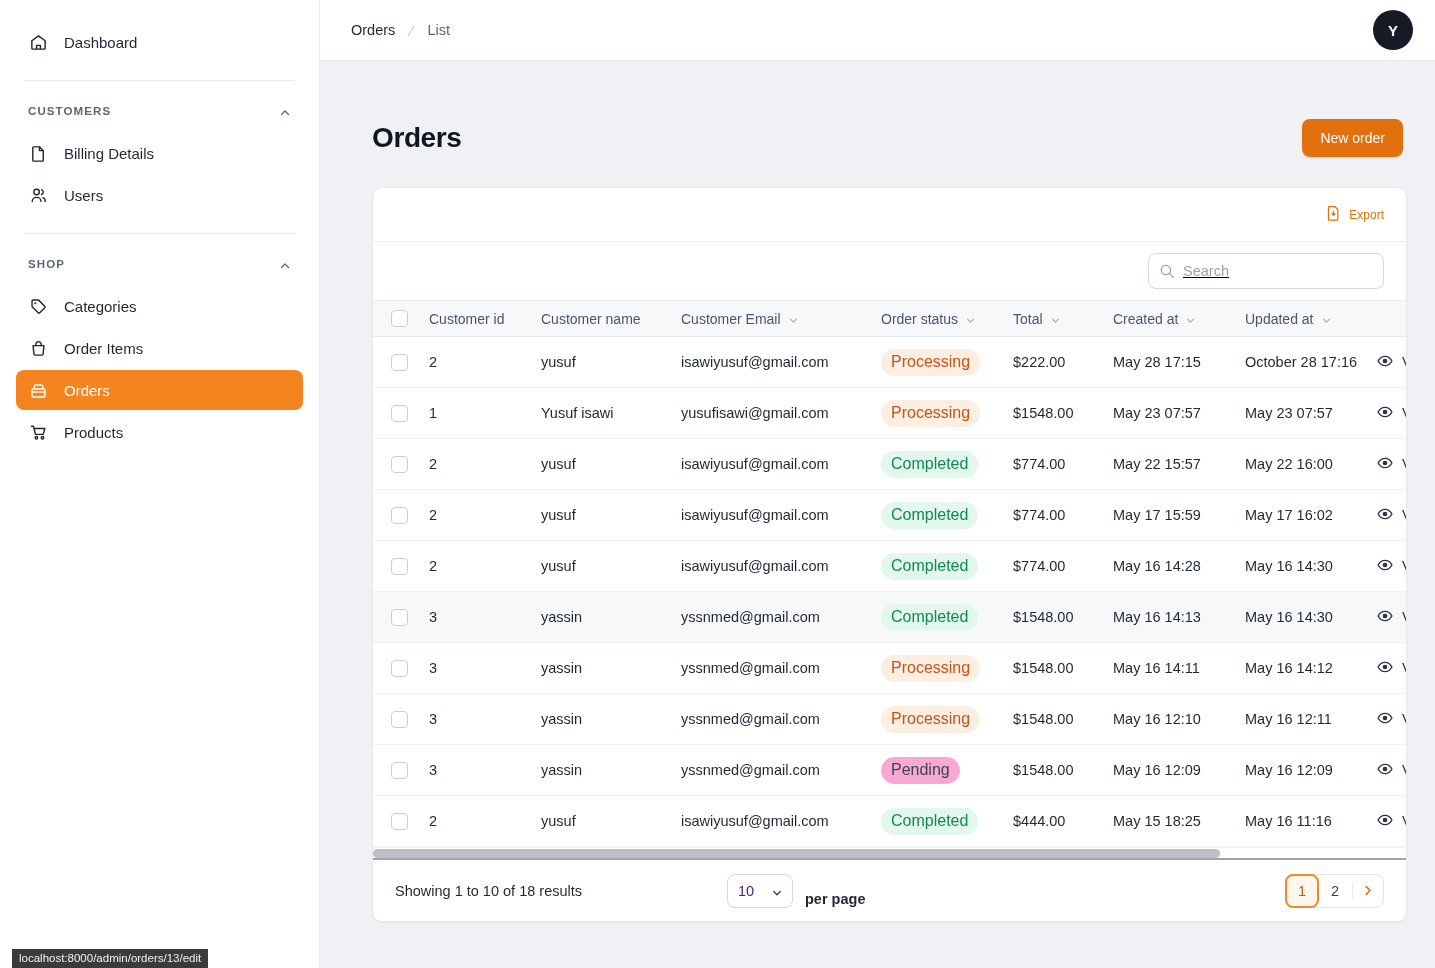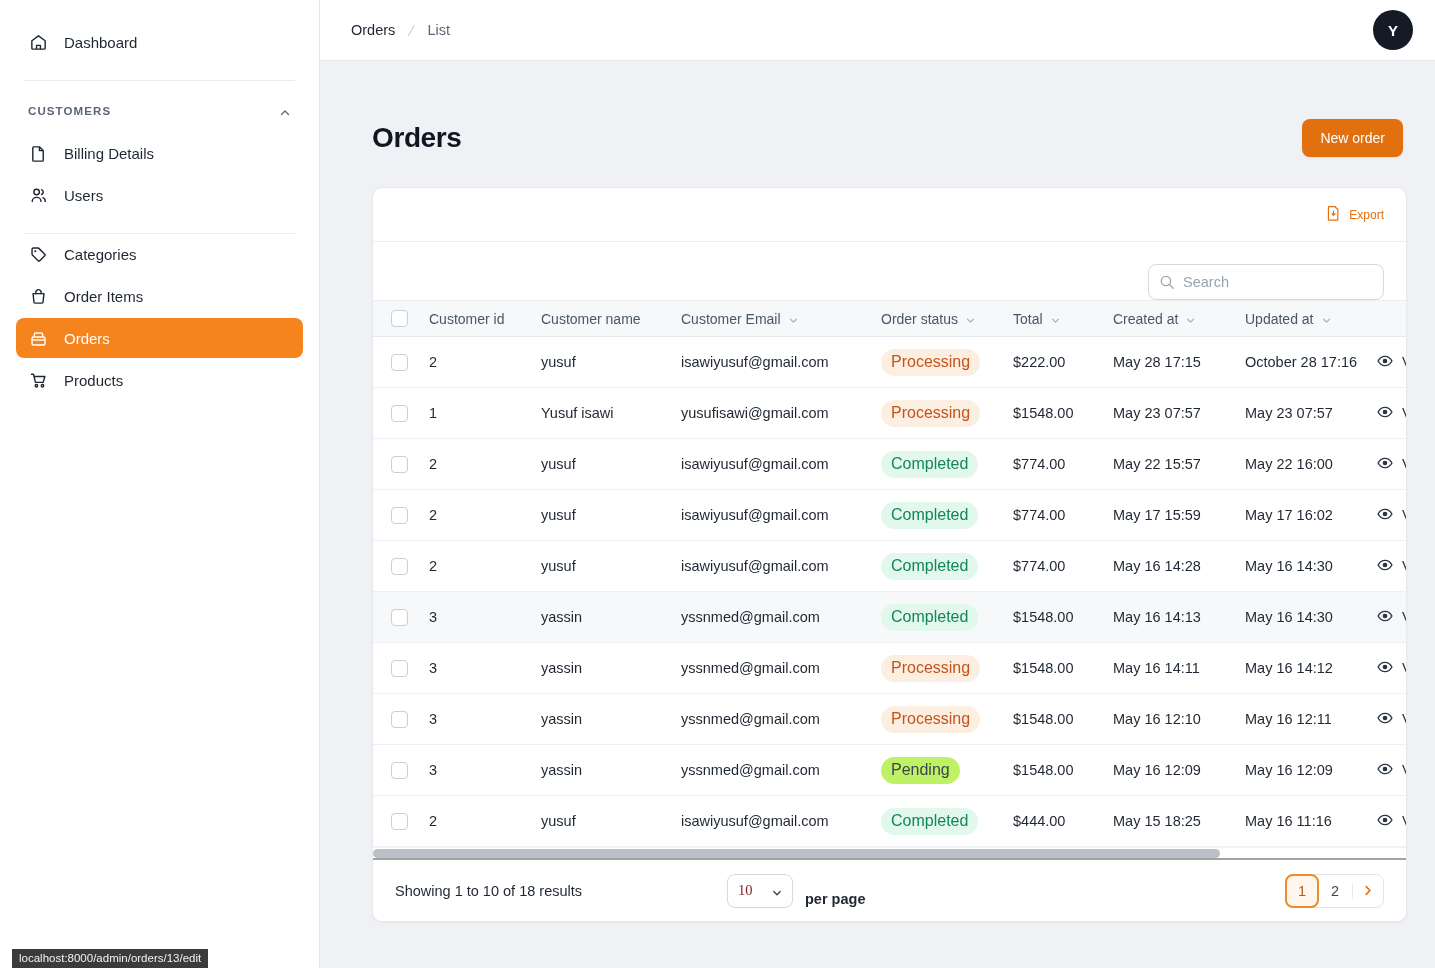--- a/index.html
+++ b/index.html
@@ -91,22 +91,23 @@
   .card-toolbar {
     height: 54px; display: flex; align-items: center; justify-content: flex-end;
     padding: 0 22px; border-bottom: 1px solid #eceef1;
   }
   .export-btn {
     display: inline-flex; align-items: center; gap: 8px; color: #e2700f;
     font-size: 12px; cursor: pointer; background: none; border: none;
     font-family: inherit; padding: 0;
   }
   .card-search {
-    height: 58px; display: flex; align-items: flex-end; justify-content: flex-end;
+    height: 58px; display: flex; align-items: center; justify-content: flex-end;
     padding: 0 22px;
+    text-decoration: underline;
   }
   .searchbox {
     position: relative; width: 236px; height: 36px;
     border: 1px solid #d5dae1; border-radius: 8px; background: #fff;
     display: flex; align-items: center;
   }
   .searchbox .sicon { position: absolute; left: 10px; top: 9px; }
   .searchbox input {
     border: none; outline: none; background: transparent; width: 100%;
     padding: 0 10px 0 34px; font-size: 14.5px; color: #1f2733;
@@ -143,21 +144,21 @@
   .chk {
     width: 17px; height: 17px; border: 1px solid #c9cfd8; border-radius: 4px;
     background: #fff; display: block; cursor: pointer;
   }
   .badge {
     display: inline-block; padding: 3px 10px 4px; border-radius: 999px;
     font-size: 16px; line-height: 1.25;
   }
   .badge.processing { background: #fdeee2; color: #c4541b; }
   .badge.completed  { background: #e3f8ec; color: #12855a; }
-  .badge.pending    { background: #bef264; color: #3b4554; }
+  .badge.pending    { background: #f9a8d4; color: #3b4554; }
 
   .view-cell { display: inline-flex; align-items: center; gap: 9px; color: #2b3443; cursor: pointer; }
 
   .hscroll-track {
     height: 11px; background: #fff; border-top: 1px solid #f1f3f5;
     position: relative;
   }
   .hscroll-thumb {
     position: absolute; left: 0; top: 1px; height: 9px; width: 82%;
     background: #bcc0c6; border-radius: 5px;
@@ -165,21 +166,21 @@
 
   .card-footer {
     height: 63px; display: flex; align-items: center; padding: 0 22px;
     border-top: 2px solid #a3a3a3; background: #fff;
   }
   .showing { font-size: 14.5px; color: #1f2733; }
   .perpage-wrap { display: flex; align-items: center; gap: 12px; margin-left: 145px; }
   .select {
     position: relative; width: 66px; height: 34px; border: 1px solid #d5dae1;
     border-radius: 8px; display: flex; align-items: center; padding: 0 10px;
-    font-size: 14.5px; color: #7f1d1d; cursor: pointer; background: #fff; font-family: Liberation Serif, serif;
+    font-size: 14.5px; color: #4c1d95; cursor: pointer; background: #fff;
   }
   .select .selchev { position: absolute; right: 9px; top: 11px; }
   .perpage-label { font-size: 14.5px; font-weight: 700; color: #1f2733; margin-top: 17px; }
 
   .pager {
     margin-left: auto; display: flex; align-items: stretch; height: 34px;
     border: 1px solid #e1e5ea; border-radius: 8px; background: #fff; overflow: visible;
   }
   .pg {
     min-width: 34px; display: flex; align-items: center; justify-content: center;
@@ -244,20 +245,28 @@
             <circle cx="8" cy="6.3" r="2.9" stroke="#1f2733" stroke-width="1.5"></circle>
             <path d="M3.4 16.2c0-2.5 2.1-4.2 4.6-4.2s4.6 1.7 4.6 4.2" stroke="#1f2733" stroke-width="1.5" stroke-linecap="round"></path>
             <path d="M13.2 3.8a2.7 2.7 0 0 1 0 5.1M14.6 12.3c1.5.5 2.5 1.9 2.5 3.9" stroke="#1f2733" stroke-width="1.5" stroke-linecap="round"></path>
           </svg>
         </span>
         <span>Users</span>
       </div>
 
       <div class="sb-divider"></div>
 
+      <div class="sb-section">
+        <span class="title">SHOP</span>
+        <span class="chev-up">
+          <svg width="12" height="12" viewBox="0 0 12 12" fill="none">
+              <path d="M2.5 7.5 6 4l3.5 3.5" stroke="#5b6676" stroke-width="1.3" stroke-linecap="round" stroke-linejoin="round"></path>
+            </svg>
+        </span>
+      </div>
 
       <div class="nav-item">
         <span class="ico">
           <svg width="19" height="19" viewBox="0 0 20 20" fill="none">
             <path d="M3.2 9.6V4.4a1.2 1.2 0 0 1 1.2-1.2h5.2a1.2 1.2 0 0 1 .85.35l6.1 6.1a1.2 1.2 0 0 1 0 1.7l-5.2 5.2a1.2 1.2 0 0 1-1.7 0l-6.1-6.1a1.2 1.2 0 0 1-.35-.85Z" stroke="#1f2733" stroke-width="1.5" stroke-linejoin="round"></path>
             <circle cx="6.6" cy="6.6" r="1.1" fill="#1f2733"></circle>
           </svg>
         </span>
         <span>Categories</span>
       </div>

